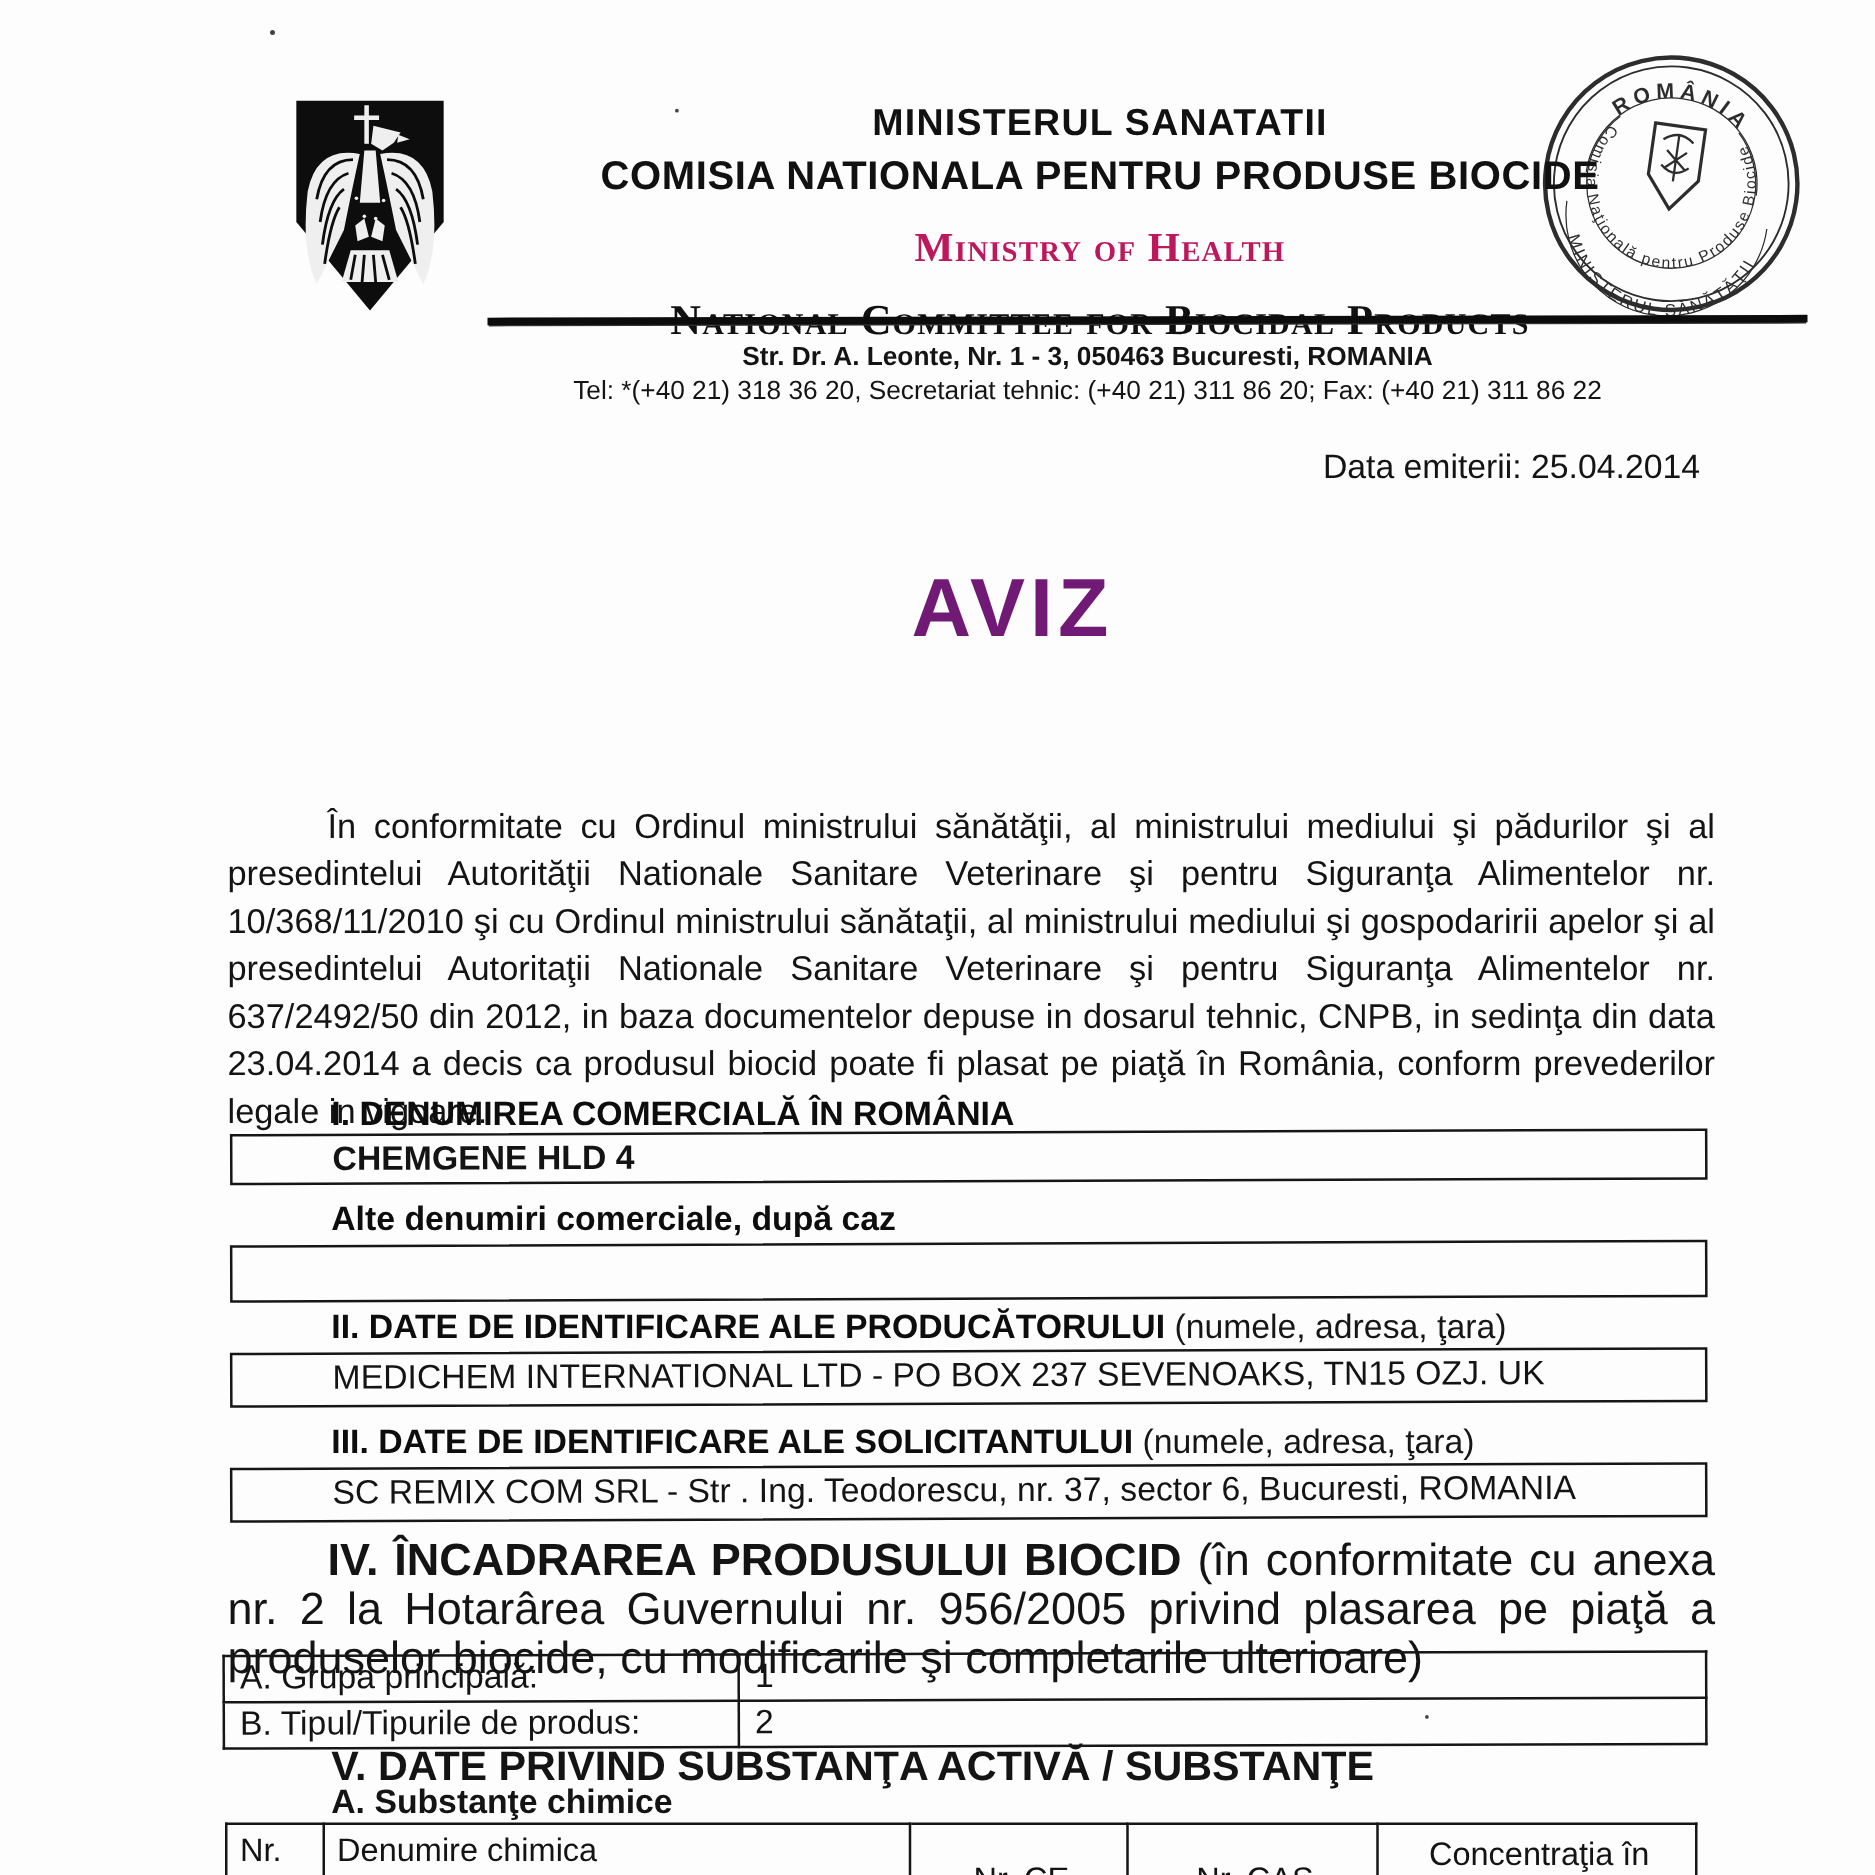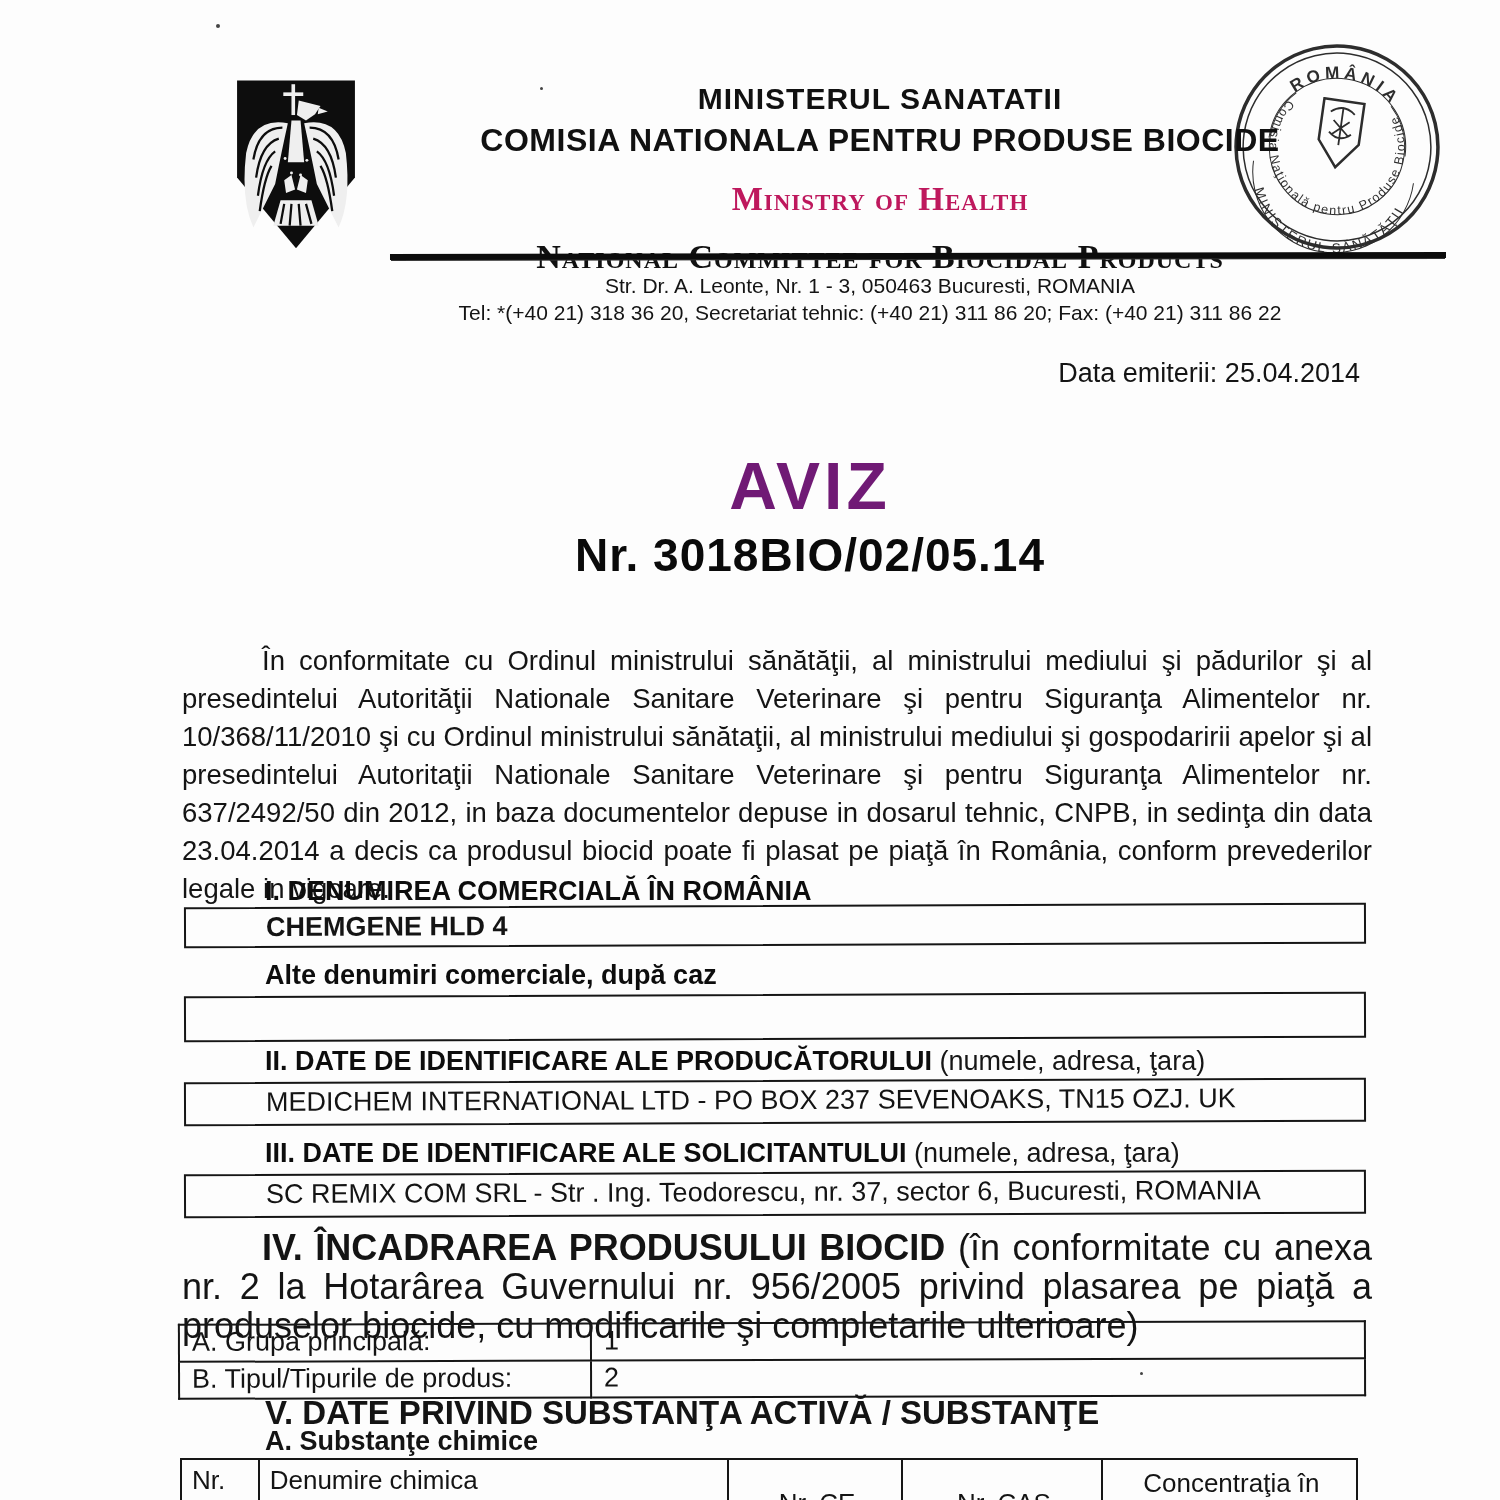--- a/index.html
+++ b/index.html
@@ -9,21 +9,21 @@
   .hdr{position:absolute;left:400px;top:82px;width:960px;text-align:center;}
   .h-ro1{font-size:30px;font-weight:bold;letter-spacing:1px;color:#111;}
   .h-ro2{font-size:32px;font-weight:bold;letter-spacing:0.5px;color:#111;margin-top:6px;}
   .h-en1{font-family:"Liberation Serif",serif;font-variant:small-caps;font-weight:bold;
          font-size:33px;letter-spacing:1px;color:#be185d;margin-top:22px;}
   .h-en2{font-family:"Liberation Serif",serif;font-variant:small-caps;font-weight:bold;
          font-size:34px;letter-spacing:1px;color:#111;margin-top:20px;}
   .rule{position:absolute;left:390px;top:253px;width:1056px;height:6px;background:#0c0c0c;
         transform:rotate(-0.12deg);box-shadow:0 2px 0 -1px #333;}
   .addr{position:absolute;left:390px;top:272px;width:960px;text-align:center;line-height:27px;}
-  .addr1{font-size:21px;}
+  .addr1{font-size:21px;font-weight:bold;}
   .addr2{font-size:21px;}
   .issue-date{position:absolute;left:180px;top:358px;width:1180px;text-align:right;font-size:27px;}
   
   .title{position:absolute;left:180px;top:448px;width:1260px;text-align:center;
          font-size:66px;font-weight:bold;letter-spacing:4px;color:#701a75;}
   .subtitle{position:absolute;left:180px;top:528px;width:1260px;text-align:center;
          font-size:46px;font-weight:bold;letter-spacing:1px;color:#0a0a0a;}
   
   .intro{position:absolute;left:182px;top:642px;width:1190px;font-size:27.5px;line-height:38px;
          text-align:justify;text-indent:80px;margin:0;}
@@ -129,21 +129,20 @@
   </div>
   <div class="rule"></div>
   <div class="addr">
     <div class="addr1">Str. Dr. A. Leonte, Nr. 1 - 3, 050463 Bucuresti, ROMANIA</div>
     <div class="addr2">Tel: *(+40 21) 318 36 20, Secretariat tehnic: (+40 21) 311 86 20; Fax: (+40 21) 311 86 22</div>
   </div>
 
   <div class="issue-date">Data emiterii: 25.04.2014</div>
 
   <div class="title">AVIZ</div>
-  <div class="subtitle">Nr. 3018BIO/02/05.14</div>
 
   <p class="intro">În conformitate cu Ordinul ministrului sănătăţii, al ministrului mediului şi pădurilor şi al presedintelui Autorităţii Nationale Sanitare Veterinare şi pentru Siguranţa Alimentelor nr. 10/368/11/2010 şi cu Ordinul ministrului sănătaţii, al ministrului mediului şi gospodaririi apelor şi al presedintelui Autoritaţii Nationale Sanitare Veterinare şi pentru Siguranţa Alimentelor nr. 637/2492/50 din 2012, in baza documentelor depuse in dosarul tehnic, CNPB, in sedinţa din data 23.04.2014 a decis ca produsul biocid poate fi plasat pe piaţă în România, conform prevederilor legale in vigoare.</p>
 
   <div class="sec-h" style="top:876px;">I. DENUMIREA COMERCIALĂ ÎN ROMÂNIA</div>
   <div class="vbox" style="top:905px;height:37px;">
     <div class="btxt bold">CHEMGENE HLD 4</div>
   </div>
   <div class="sec-h" style="top:960px;">Alte denumiri comerciale, după caz</div>
   <div class="vbox" style="top:994px;height:42px;">
     <div class="btxt"></div>

